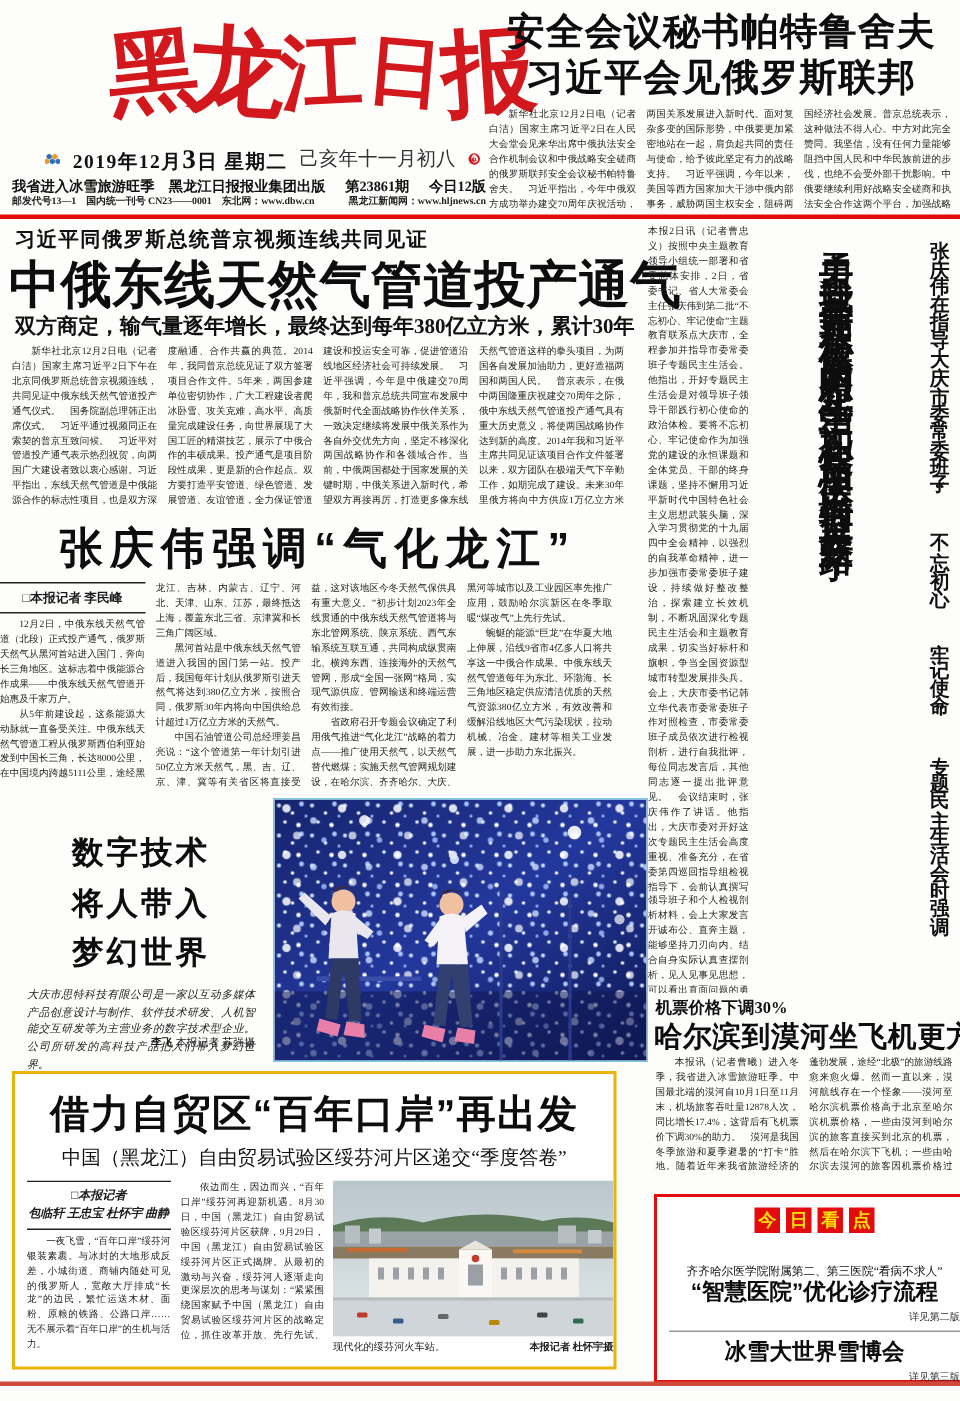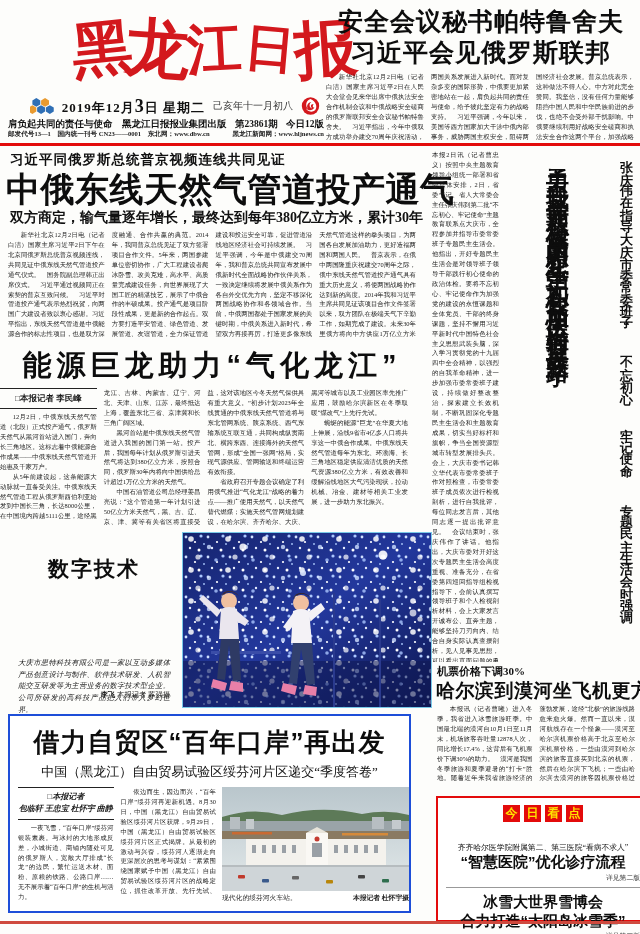--- a/index.html
+++ b/index.html
@@ -9,21 +9,21 @@
   .calligraphy{left:74px;top:2px;width:268px;height:92px;display:flex;align-items:center;}
   .calligraphy span{font-family:"DejaVu Serif","Liberation Serif",serif;font-weight:900;font-size:56px;color:#d3181d;display:inline-block;line-height:86px;}
   .calligraphy span:nth-child(1){transform:rotate(-6deg) scale(1.08);}
   .calligraphy span:nth-child(2){transform:rotate(4deg) scale(1.14);}
   .calligraphy span:nth-child(3){transform:rotate(-3deg) scale(.98);}
   .calligraphy span:nth-child(4){transform:rotate(5deg) scale(.9);}
   .calligraphy span:nth-child(5){transform:rotate(-4deg) scale(1.12);}
   .date-row{left:30px;top:95px;width:290px;height:22px;display:flex;align-items:center;gap:8px;}
   .date-main{font-size:13px;font-weight:bold;letter-spacing:1px;white-space:nowrap;}
   .date-main b{font-size:18px;}
-  .lunar{font-size:10px;color:#333;white-space:nowrap;}
+  .lunar{font-size:13px;color:#333;white-space:nowrap;}
   .org-row{left:8px;top:118px;width:316px;font-size:9.5px;font-weight:bold;display:flex;justify-content:space-between;white-space:nowrap;}
   .postal-row{left:8px;top:130px;width:316px;font-size:6.6px;font-weight:bold;display:flex;justify-content:space-between;color:#222;white-space:nowrap;}
   
   .rule-red{left:0;width:640px;height:3px;background:#e30b0b;}
   .headline-sans{font-family:"Liberation Sans","DejaVu Sans",sans-serif;font-weight:900;color:#0d0d0d;}
   .top-story-headline{left:328px;top:6px;width:306px;font-size:25px;line-height:1.22;text-align:center;letter-spacing:1px;}
   .tiny{font-size:6.4px;line-height:1.55;text-align:justify;color:#1c1c1c;}
   .cols{column-gap:7px;overflow:hidden;}
   .cols p{margin:0;text-indent:2em;}
   .top-story-body{left:326px;top:72px;width:308px;height:70px;column-count:3;}
@@ -51,21 +51,21 @@
   .flight-body{left:437px;top:704px;width:198px;height:86px;column-count:2;}
   
   .highlights{left:436px;top:796px;width:194px;height:112px;border:2px solid #e30b0b;padding:5px 8px;box-sizing:content-box;background:#fff;}
   .hl-header{display:flex;justify-content:center;gap:4px;margin:2px 0 6px 0;}
   .hl-header span{width:17px;height:17px;background:#e30b0b;color:#ffe300;font-weight:900;font-size:12px;line-height:17px;text-align:center;font-family:"Liberation Sans",sans-serif;}
   .hl-kicker{font-size:7.8px;text-align:center;margin-top:20px;}
   .hl-headline{font-family:"Liberation Sans","DejaVu Sans",sans-serif;font-weight:900;font-size:15px;text-align:center;line-height:1.25;color:#0d0d0d;}
   .hl-ref{font-size:6.8px;text-align:right;color:#333;margin-top:1px;}
   .hl-div{border-top:1px solid #999;margin:4px 0 5px 0;}
   
-  .ftz{left:8px;top:714px;width:403px;height:199px;border:2px solid #1d4ed8;background:#fff;box-sizing:border-box;}
+  .ftz{left:8px;top:714px;width:403px;height:199px;border:2px solid #eab308;background:#fff;box-sizing:border-box;}
   .ftz-headline{margin-top:9px;text-align:center;font-size:26px;letter-spacing:1px;white-space:nowrap;}
   .ftz-subhead{text-align:center;font-size:13px;font-weight:normal;margin-top:3px;white-space:nowrap;}
   .ftz-row{display:flex;margin:6px 0 0 8px;gap:6px;}
   .ftz-cols{width:200px;height:122px;column-count:2;}
   .ftz-photo-wrap{width:187px;}
   .ftz-photo{width:187px;height:104px;display:block;}
   .ftz-caption{display:flex;justify-content:space-between;font-size:6.8px;margin-top:2px;color:#222;}
   .small-byline{font-size:8px;font-weight:bold;font-style:italic;}
 </style>
 </head>
@@ -91,21 +91,21 @@
   </svg>
   <div class="date-main"><span>2019年12月</span><b>3</b><span>日  星期二</span></div>
   <div class="lunar">己亥年十一月初八</div>
   <svg width="24" height="24" viewBox="0 0 24 24">
     <circle cx="12" cy="12" r="11" fill="#d3181d"></circle>
     <path d="M12 3 C6 5 5 12 9 16 C6 12 9 7 13 7 C10 9 10 14 14 15 C11 12 13 9 16 10 C14 12 15 14 17 14 C15 18 8 19 6 14 C7 19 14 21 18 17 C21 13 19 6 12 3 Z" fill="#ffffff"></path>
   </svg>
 </div>
 
 <div class="abs org-row">
-  <span>肩负起共同的责任与使命　黑龙江日报报业集团出版</span>
+  <span>我省进入冰雪旅游旺季　黑龙江日报报业集团出版</span>
   <span>第23861期</span>
   <span>今日12版</span>
 </div>
 <div class="abs postal-row">
   <span>邮发代号13—1　国内统一刊号 CN23——0001　东北网：www.dbw.cn</span>
   <span>黑龙江新闻网：www.hljnews.cn</span>
 </div>
 
 <div class="abs headline-sans top-story-headline">
   <div>安全会议秘书帕特鲁舍夫</div>
@@ -117,33 +117,35 @@
 
 <div class="abs rule-red" style="top:143px;"></div>
 
 <div class="abs gas-kicker">习近平同俄罗斯总统普京视频连线共同见证</div>
 <div class="abs headline-sans gas-headline">中俄东线天然气管道投产通气</div>
 <div class="abs gas-subhead">双方商定，输气量逐年增长，最终达到每年380亿立方米，累计30年</div>
 <div class="abs tiny cols gas-body">
   <p>新华社北京12月2日电（记者白洁）国家主席习近平2日下午在北京同俄罗斯总统普京视频连线，共同见证中俄东线天然气管道投产通气仪式。　国务院副总理韩正出席仪式。　习近平通过视频同正在索契的普京互致问候。　习近平对管道投产通气表示热烈祝贺，向两国广大建设者致以衷心感谢。习近平指出，东线天然气管道是中俄能源合作的标志性项目，也是双方深度融通、合作共赢的典范。2014年，我同普京总统见证了双方签署项目合作文件。5年来，两国参建单位密切协作，广大工程建设者爬冰卧雪、攻关克难，高水平、高质量完成建设任务，向世界展现了大国工匠的精湛技艺，展示了中俄合作的丰硕成果。投产通气是项目阶段性成果，更是新的合作起点。双方要打造平安管道、绿色管道、发展管道、友谊管道，全力保证管道建设和投运安全可靠，促进管道沿线地区经济社会可持续发展。　习近平强调，今年是中俄建交70周年，我和普京总统共同宣布发展中俄新时代全面战略协作伙伴关系，一致决定继续将发展中俄关系作为各自外交优先方向，坚定不移深化两国战略协作和各领域合作。当前，中俄两国都处于国家发展的关键时期，中俄关系进入新时代，希望双方再接再厉，打造更多像东线天然气管道这样的拳头项目，为两国各自发展加油助力，更好造福两国和两国人民。　普京表示，在俄中两国隆重庆祝建交70周年之际，俄中东线天然气管道投产通气具有重大历史意义，将使两国战略协作达到新的高度。2014年我和习近平主席共同见证该项目合作文件签署以来，双方团队在极端天气下辛勤工作，如期完成了建设。未来30年里俄方将向中方供应1万亿立方米天然气，这将有助于实现我和习近平主席达成的到2024年将双边贸易额提升至2000亿美元的共识。俄方愿同中方共同努力，确保这一标志性战略合作项目顺利实施。　中俄代表分别在展览馆、阿穆尔斯卡亚和恰扬金3个管道沿线站点发言，向两国元首汇报：俄方已准备好向中方供气，中方已准备好接气。　普京下达指令“供气！”　习近平下达指令“接气！”　全场响起热烈的掌声。　杨洁篪、王毅、何立峰等出席上述活动。　中俄东线天然气管道起自俄罗斯东西伯利亚，经中方北线黑河入境，俄罗斯境内管道全长约3000公里，我国境内段新建管道3371公里，利用已建管道1740公里。　新华社哈尔滨12月2日电（记者王春雨 王建 强勇）2日下午，来自俄罗斯的天然气通过中俄东线天然气管道正式进入中国。（下转第四版）</p>
 </div>
 
-<div class="abs headline-sans energy-headline">能源巨龙助力“气化龙江”</div>
+<div class="abs headline-sans energy-headline">张庆伟强调“气化龙江”</div>
 <div class="abs tiny cols energy-body">
   <div class="byline-box">□本报记者 李民峰</div>
   <p>12月2日，中俄东线天然气管道（北段）正式投产通气，俄罗斯天然气从黑河首站进入国门，奔向长三角地区。这标志着中俄能源合作成果——中俄东线天然气管道开始惠及千家万户。</p>
   <p>从5年前建设起，这条能源大动脉就一直备受关注。中俄东线天然气管道工程从俄罗斯西伯利亚始发到中国长三角，长达8000公里，在中国境内跨越5111公里，途经黑龙江、吉林、内蒙古、辽宁、河北、天津、山东、江苏，最终抵达上海，覆盖东北三省、京津冀和长三角广阔区域。</p>
   <p>黑河首站是中俄东线天然气管道进入我国的国门第一站。投产后，我国每年计划从俄罗斯引进天然气将达到380亿立方米，按照合同，俄罗斯30年内将向中国供给总计超过1万亿立方米的天然气。</p>
   <p>中国石油管道公司总经理姜昌亮说：“这个管道第一年计划引进50亿立方米天然气，黑、吉、辽、京、津、冀等有关省区将直接受益，这对该地区今冬天然气保供具有重大意义。”初步计划2023年全线贯通的中俄东线天然气管道将与东北管网系统、陕京系统、西气东输系统互联互通，共同构成纵贯南北、横跨东西、连接海外的天然气管网，形成“全国一张网”格局，实现气源供应、管网输送和终端运营有效衔接。</p>
   <p>省政府召开专题会议确定了利用俄气推进“气化龙江”战略的着力点——推广使用天然气，以天然气替代燃煤；实施天然气管网规划建设，在哈尔滨、齐齐哈尔、大庆、黑河等城市以及工业园区率先推广应用，鼓励哈尔滨新区在冬季取暖“煤改气”上先行先试。</p>
   <p>蜿蜒的能源“巨龙”在华夏大地上伸展，沿线9省市4亿多人口将共享这一中俄合作成果。中俄东线天然气管道每年为东北、环渤海、长三角地区稳定供应清洁优质的天然气资源380亿立方米，有效改善和缓解沿线地区大气污染现状，拉动机械、冶金、建材等相关工业发展，进一步助力东北振兴。</p>
 </div>
 
 <div class="abs headline-sans photo-title">
   <div>数字技术</div>
+  <div>将人带入</div>
+  <div>梦幻世界</div>
 </div>
 <div class="abs photo-cap">大庆市思特科技有限公司是一家以互动多媒体产品创意设计与制作、软件技术研发、人机智能交互研发等为主营业务的数字技术型企业。公司所研发的高科技产品把人们带入梦幻世界。</div>
 <div class="abs photo-credit"><b>李飞</b> <span>本报记者 苏强摄</span></div>
 
 <svg class="abs starry-photo" viewBox="0 0 248 174" preserveAspectRatio="none">
   <defs>
     <linearGradient id="nightbg" x1="0" y1="0" x2="1" y2="1">
       <stop offset="0" stop-color="#16246e"></stop>
         <stop offset=".5" stop-color="#23389d"></stop>
         <stop offset="1" stop-color="#0d1650"></stop>
@@ -216,21 +218,20 @@
     <span>日</span>
     <span>看</span>
     <span>点</span>
   </div>
   <div class="hl-kicker">齐齐哈尔医学院附属第二、第三医院“看病不求人”</div>
   <div class="hl-headline">“智慧医院”优化诊疗流程</div>
   <div class="hl-ref">详见第二版</div>
   <div class="hl-div"></div>
   <div class="hl-headline">
     <div>冰雪大世界雪博会</div>
-    <div>合力打造“太阳岛冰雪季”</div>
   </div>
   <div class="hl-ref">详见第三版</div>
 </div>
 
 <div class="abs ftz">
   <div class="headline-sans ftz-headline">借力自贸区“百年口岸”再出发</div>
   <div class="ftz-subhead">中国（黑龙江）自由贸易试验区绥芬河片区递交“季度答卷”</div>
   <div class="ftz-row">
     <div class="tiny cols ftz-cols">
       <div class="byline-box small-byline">

